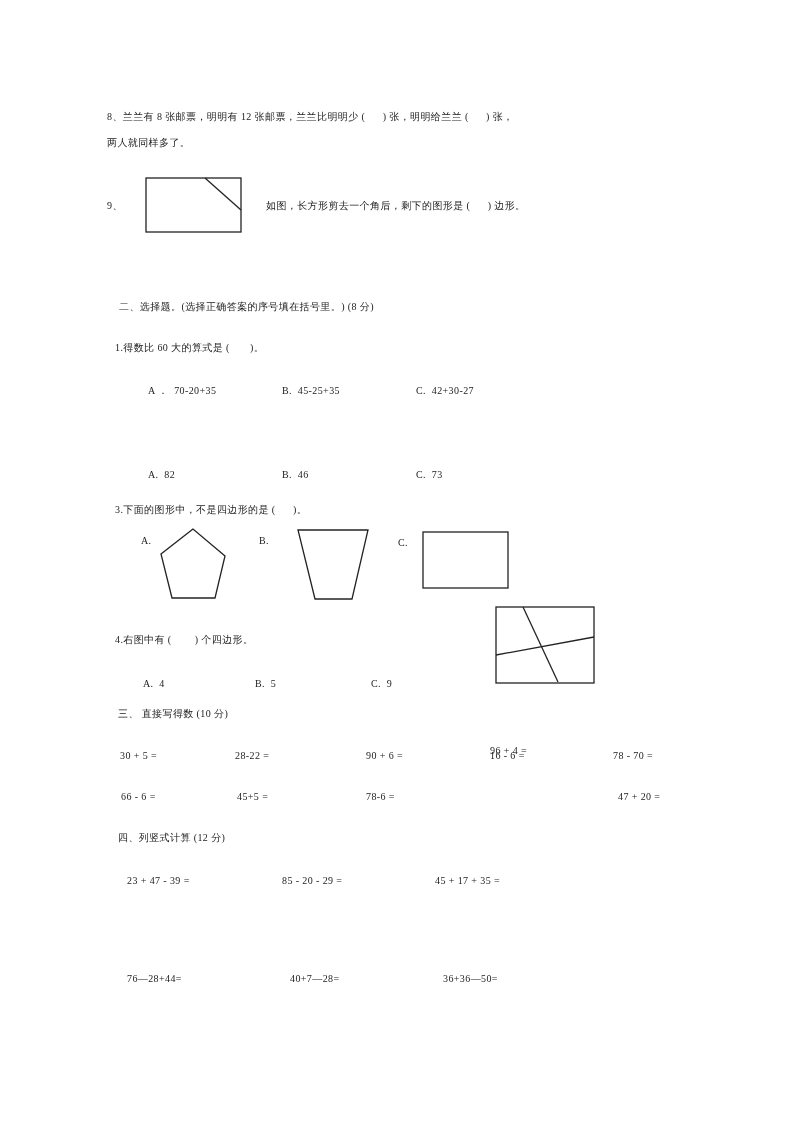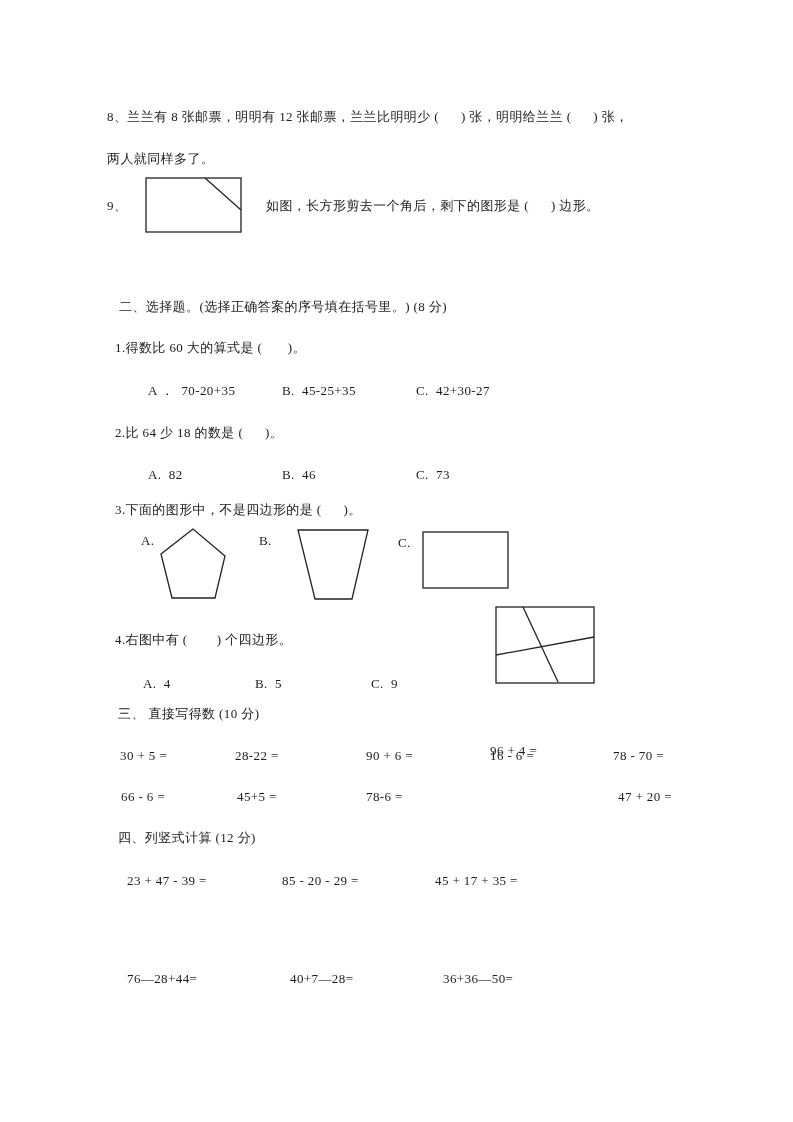--- a/index.html
+++ b/index.html
@@ -8,50 +8,49 @@
     width: 793px;
     height: 1122px;
     background: #ffffff;
     font-family: "Liberation Serif", serif;
     color: #1c1c1c;
     overflow: hidden;
   }
   .t {
     position: absolute;
     white-space: pre;
-    font-size: 13px;
+    font-size: 10px;
     letter-spacing: 0.4px;
     line-height: 19px;
   }
   .fig { position: absolute; }
   .fig * { fill: none; stroke: #232323; stroke-width: 1.3; }
 </style>
 </head>
 <body>
 
 <div class="page">
 
   <div class="t" style="left:107px; top:107px;">8、兰兰有 8 张邮票，明明有 12 张邮票，兰兰比明明少 (      ) 张，明明给兰兰 (      ) 张，</div>
-  <div class="t" style="left:107px; top:149px;">两人就同样多了。</div>
+  <div class="t" style="left:107px; top:133px;">两人就同样多了。</div>
 
   <div class="t" style="left:107px; top:196px;">9、</div>
   <svg class="fig" style="left:145px; top:177px;" width="98" height="56">
     <rect x="1" y="1" width="95" height="54"></rect>
     <line x1="60" y1="1" x2="96" y2="33"></line>
   </svg>
   <div class="t" style="left:266px; top:196px;">如图，长方形剪去一个角后，剩下的图形是 (      ) 边形。</div>
 
   <div class="t" style="left:119px; top:297px;">二、选择题。(选择正确答案的序号填在括号里。) (8 分)</div>
 
   <div class="t" style="left:115px; top:338px;">1.得数比 60 大的算式是 (       )。</div>
   <div class="t" style="left:148px; top:381px;">A ．  70-20+35</div>
   <div class="t" style="left:282px; top:381px;">B.  45-25+35</div>
   <div class="t" style="left:416px; top:381px;">C.  42+30-27</div>
 
-  <div class="t" style="left:115px; top:423px;">2.比 64 少 18 的数是 (      )。</div>
   <div class="t" style="left:148px; top:465px;">A.  82</div>
   <div class="t" style="left:282px; top:465px;">B.  46</div>
   <div class="t" style="left:416px; top:465px;">C.  73</div>
 
   <div class="t" style="left:115px; top:500px;">3.下面的图形中，不是四边形的是 (      )。</div>
 
   <div class="t" style="left:141px; top:531px;">A.</div>
   <svg class="fig" style="left:158px; top:526px;" width="71" height="75">
     <polygon points="35,3 3,28 14,72 57,72 67,30"></polygon>
   </svg>

